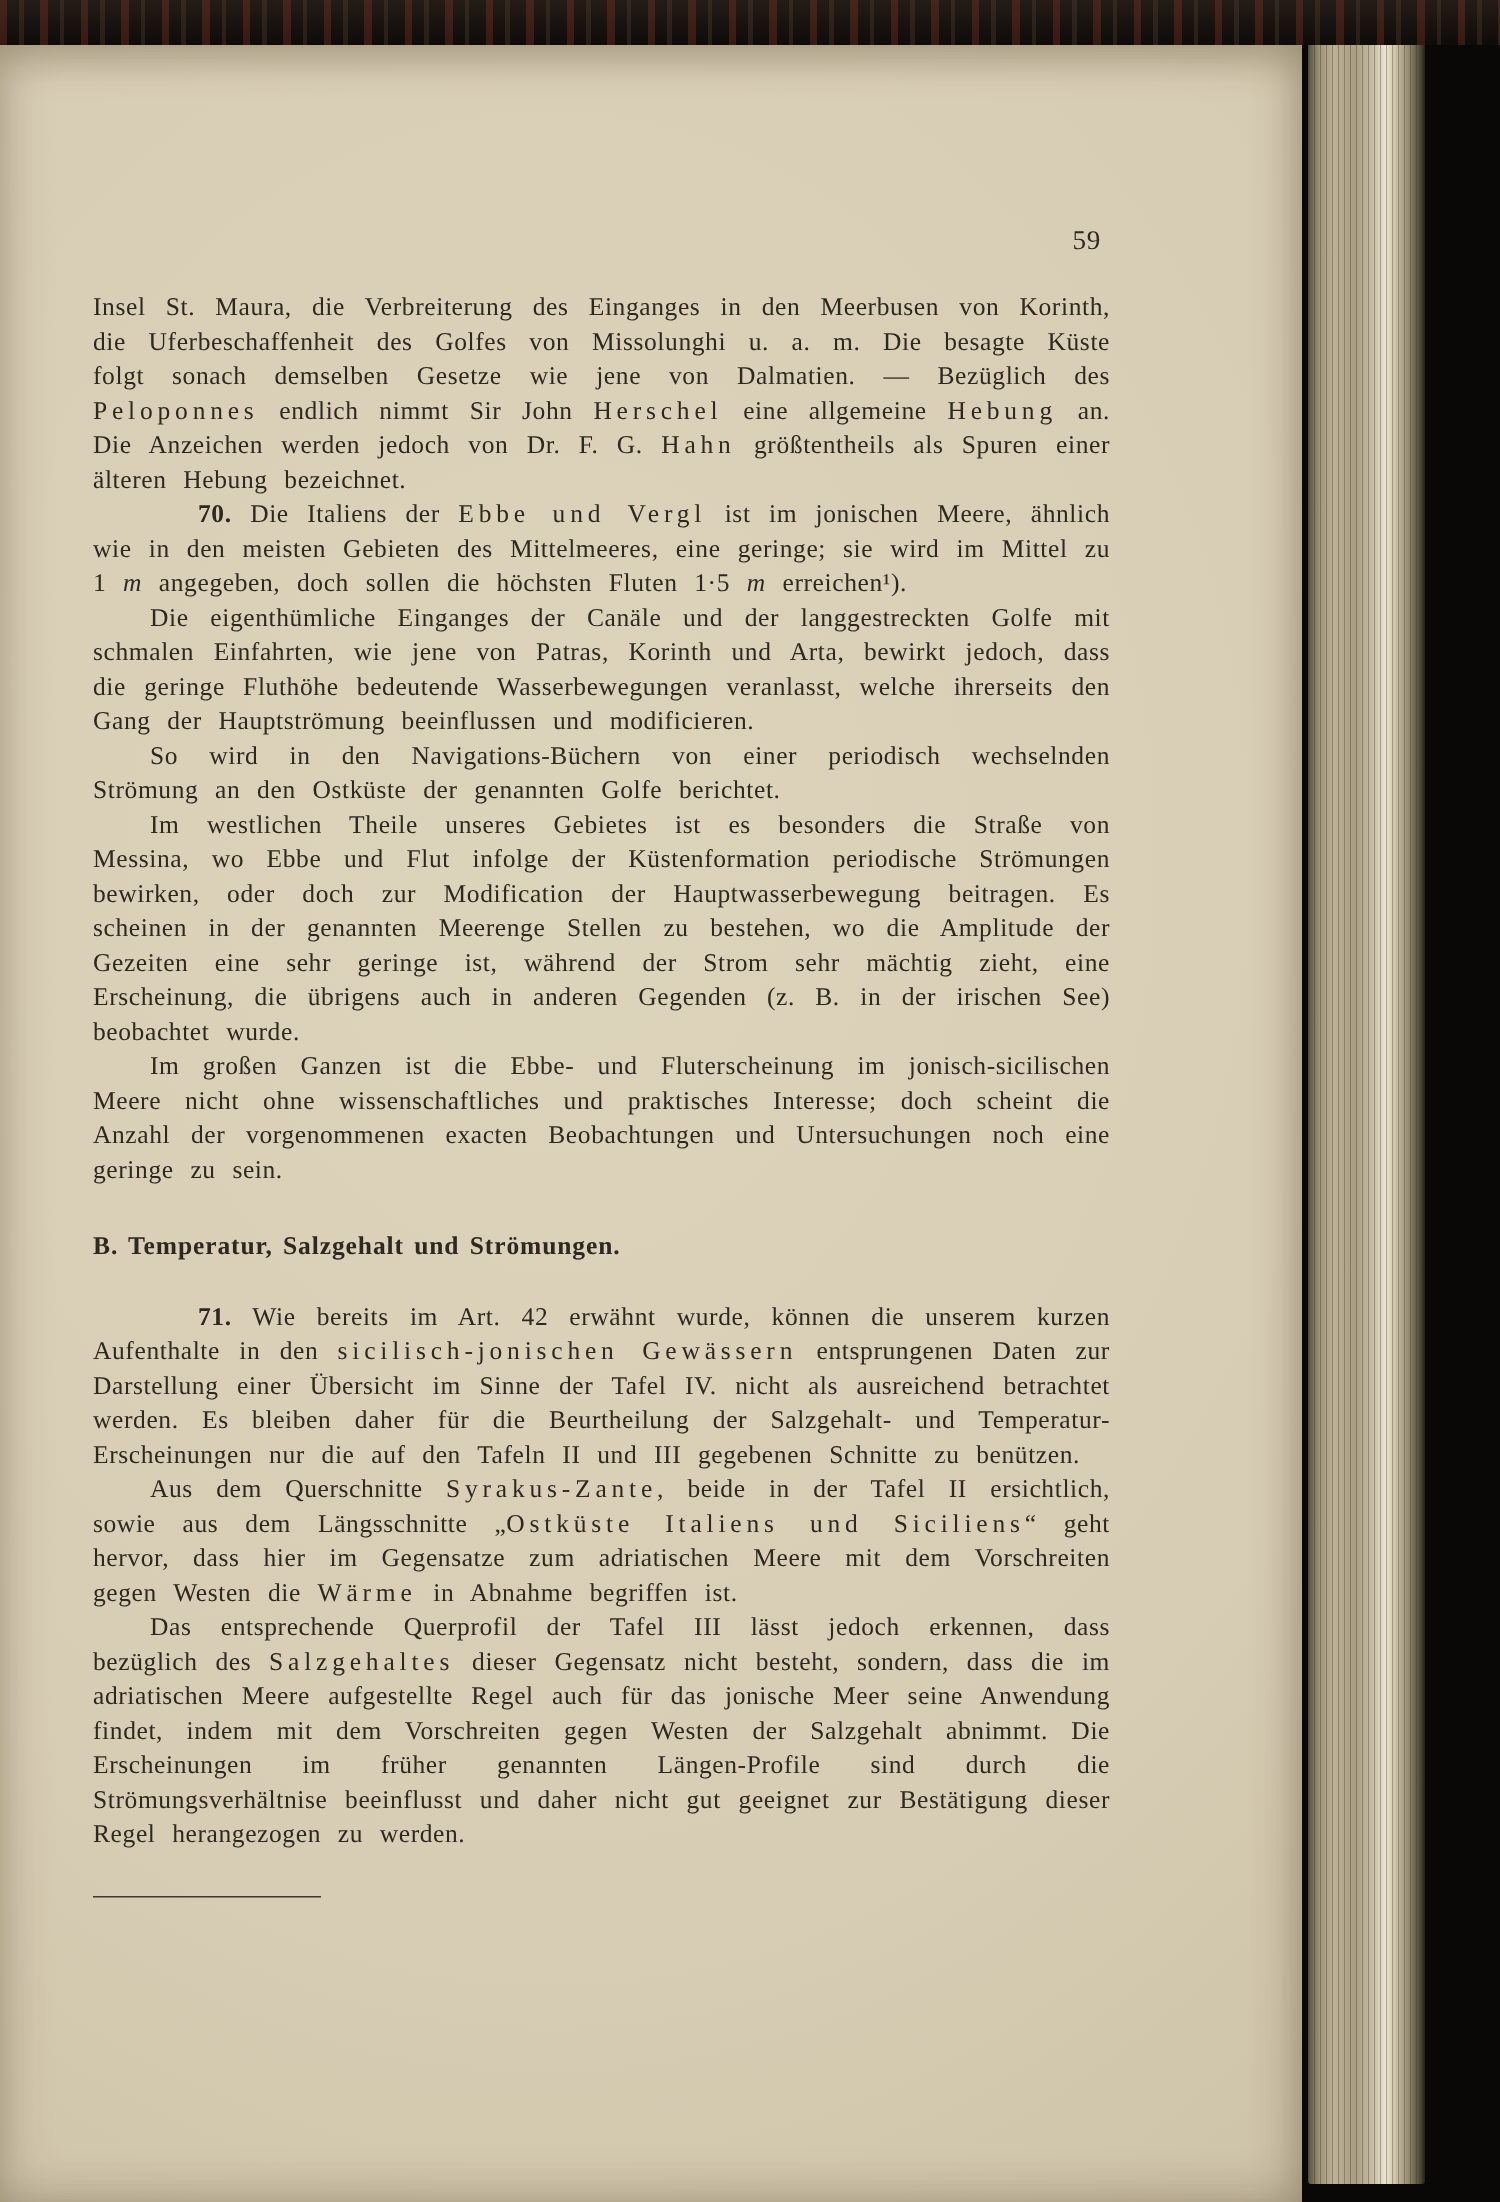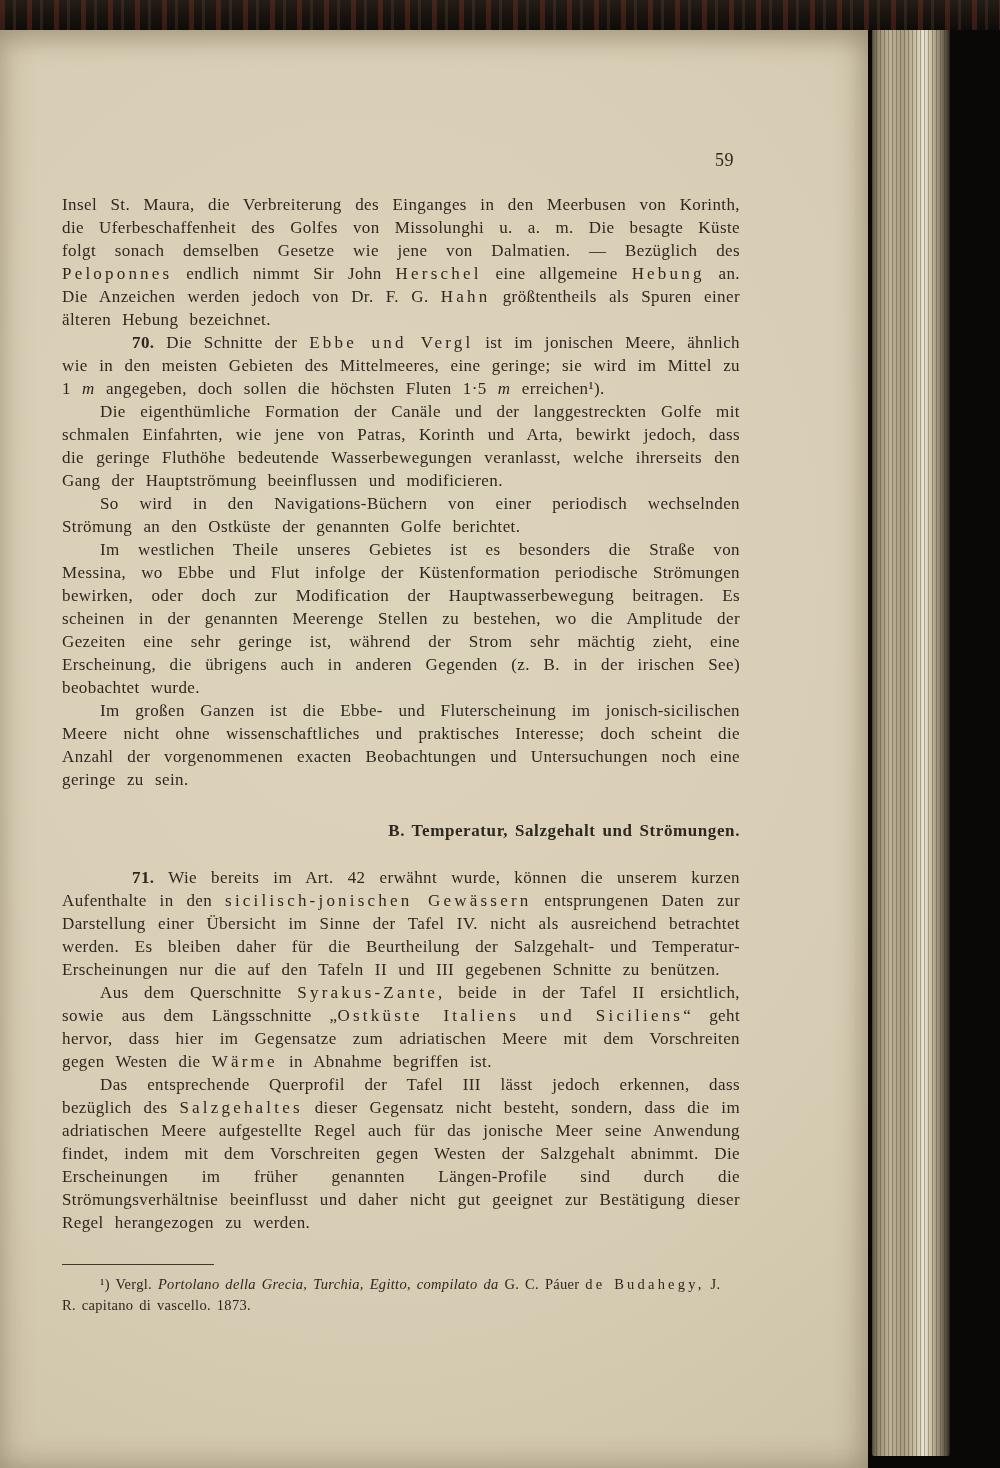--- a/index.html
+++ b/index.html
@@ -22,21 +22,21 @@
                 inset 0 16px 22px rgba(70,55,30,.18),
                 inset 10px -8px 30px rgba(70,55,30,.12); }
   .text-area { position:absolute; left:62px; top:122px; width:678px; color:#2e2820; }
   .page-number { text-align:right; padding-right:6px; font-size:18px; letter-spacing:.5px; margin-bottom:22px; }
   .para { font-size:17px; line-height:23px; text-align:justify; text-indent:38px;
           letter-spacing:.4px; word-spacing:6.5px; }
   .para.first { text-indent:0; }
   .sp { letter-spacing:3.2px;font-family:Liberation Serif, serif; }
   .b { font-weight:bold;margin-left:32px; }
   .i { font-style:italic; }
-  .heading { text-align:right; font-weight:bold; font-size:17px; letter-spacing:.6px;
+  .heading { text-align:left; font-weight:bold; font-size:17px; letter-spacing:.6px;
              word-spacing:2px; margin:30px 0 25px; }
   .footnote { margin-top:30px; }
   .fn-rule { width:152px; height:0; border-top:1.6px solid #3e382d; margin-bottom:9px; }
   .fn-text { font-size:14.5px; line-height:21px; text-indent:38px; letter-spacing:.3px;
              word-spacing:2px; text-align:left; }
 </style>
 </head>
 <body>
 
 <div class="scan">
@@ -44,38 +44,37 @@
   <div class="gutter">
     <div class="edges"></div>
   </div>
   <div class="page">
     <div class="text-area">
 
       <div class="page-number">59</div>
 
       <p class="para first"><span>Insel St. Maura, die Verbreiterung des Einganges in den Meerbusen von Korinth, die Uferbeschaffenheit des Golfes von Missolunghi u. a. m. Die besagte Küste folgt sonach demselben Gesetze wie jene von Dalmatien. — Bezüglich des </span><span class="sp">Peloponnes</span><span> endlich nimmt Sir John </span><span class="sp">Herschel</span><span> eine allgemeine </span><span class="sp">Hebung</span><span> an. Die Anzeichen werden jedoch von Dr. F. G. </span><span class="sp">Hahn</span><span> größtentheils als Spuren einer älteren Hebung bezeichnet.</span></p>
 
-      <p class="para"><span class="b">70.</span><span> Die Schnitte der </span><span class="sp">Ebbe und Vergl</span><span> ist im jonischen Meere, ähnlich wie in den meisten Gebieten des Mittelmeeres, eine geringe; sie wird im Mittel zu 1 </span><span class="i">m</span><span> angegeben, doch sollen die höchsten Fluten 1·5 </span><span class="i">m</span><span> erreichen¹).</span></p>
+      <p class="para"><span class="b">70.</span><span> Die Italiens der </span><span class="sp">Ebbe und Vergl</span><span> ist im jonischen Meere, ähnlich wie in den meisten Gebieten des Mittelmeeres, eine geringe; sie wird im Mittel zu 1 </span><span class="i">m</span><span> angegeben, doch sollen die höchsten Fluten 1·5 </span><span class="i">m</span><span> erreichen¹).</span></p>
 
-      <p class="para"><span>Die eigenthümliche Formation der Canäle und der langgestreckten Golfe mit schmalen Einfahrten, wie jene von Patras, Korinth und Arta, bewirkt jedoch, dass die geringe Fluthöhe bedeutende Wasserbewegungen veranlasst, welche ihrerseits den Gang der Hauptströmung beeinflussen und modificieren.</span></p>
+      <p class="para"><span>Die eigenthümliche Einganges der Canäle und der langgestreckten Golfe mit schmalen Einfahrten, wie jene von Patras, Korinth und Arta, bewirkt jedoch, dass die geringe Fluthöhe bedeutende Wasserbewegungen veranlasst, welche ihrerseits den Gang der Hauptströmung beeinflussen und modificieren.</span></p>
 
       <p class="para"><span>So wird in den Navigations-Büchern von einer periodisch wechselnden Strömung an den Ostküste der genannten Golfe berichtet.</span></p>
 
       <p class="para"><span>Im westlichen Theile unseres Gebietes ist es besonders die Straße von Messina, wo Ebbe und Flut infolge der Küstenformation periodische Strömungen bewirken, oder doch zur Modification der Hauptwasserbewegung beitragen. Es scheinen in der genannten Meerenge Stellen zu bestehen, wo die Amplitude der Gezeiten eine sehr geringe ist, während der Strom sehr mächtig zieht, eine Erscheinung, die übrigens auch in anderen Gegenden (z. B. in der irischen See) beobachtet wurde.</span></p>
 
       <p class="para"><span>Im großen Ganzen ist die Ebbe- und Fluterscheinung im jonisch-sicilischen Meere nicht ohne wissenschaftliches und praktisches Interesse; doch scheint die Anzahl der vorgenommenen exacten Beobachtungen und Untersuchungen noch eine geringe zu sein.</span></p>
 
       <h3 class="heading">B. Temperatur, Salzgehalt und Strömungen.</h3>
 
       <p class="para"><span class="b">71.</span><span> Wie bereits im Art. 42 erwähnt wurde, können die unserem kurzen Aufenthalte in den </span><span class="sp">sicilisch-jonischen Gewässern</span><span> entsprungenen Daten zur Darstellung einer Übersicht im Sinne der Tafel IV. nicht als ausreichend betrachtet werden. Es bleiben daher für die Beurtheilung der Salzgehalt- und Temperatur-Erscheinungen nur die auf den Tafeln II und III gegebenen Schnitte zu benützen.</span></p>
 
       <p class="para"><span>Aus dem Querschnitte </span><span class="sp">Syrakus-Zante</span><span>, beide in der Tafel II ersichtlich, sowie aus dem Längsschnitte „</span><span class="sp">Ostküste Italiens und Siciliens</span><span>“ geht hervor, dass hier im Gegensatze zum adriatischen Meere mit dem Vorschreiten gegen Westen die </span><span class="sp">Wärme</span><span> in Abnahme begriffen ist.</span></p>
 
       <p class="para"><span>Das entsprechende Querprofil der Tafel III lässt jedoch erkennen, dass bezüglich des </span><span class="sp">Salzgehaltes</span><span> dieser Gegensatz nicht besteht, sondern, dass die im adriatischen Meere aufgestellte Regel auch für das jonische Meer seine Anwendung findet, indem mit dem Vorschreiten gegen Westen der Salzgehalt abnimmt. Die Erscheinungen im früher genannten Längen-Profile sind durch die Strömungsverhältnise beeinflusst und daher nicht gut geeignet zur Bestätigung dieser Regel herangezogen zu werden.</span></p>
 
       <div class="footnote">
         <div class="fn-rule"></div>
-        <p class="fn-text"><span>¹) Vergl. </span><span class="i">Portolano della Grecia, Turchia, Egitto, compilato da</span><span> G. C. Páuer </span><span class="sp">de Budahegy,</span><span> J. R. capitano di vascello. 1873.</span></p>
       </div>
 
     </div>
   </div>
 </div>
 
 </body></html>

